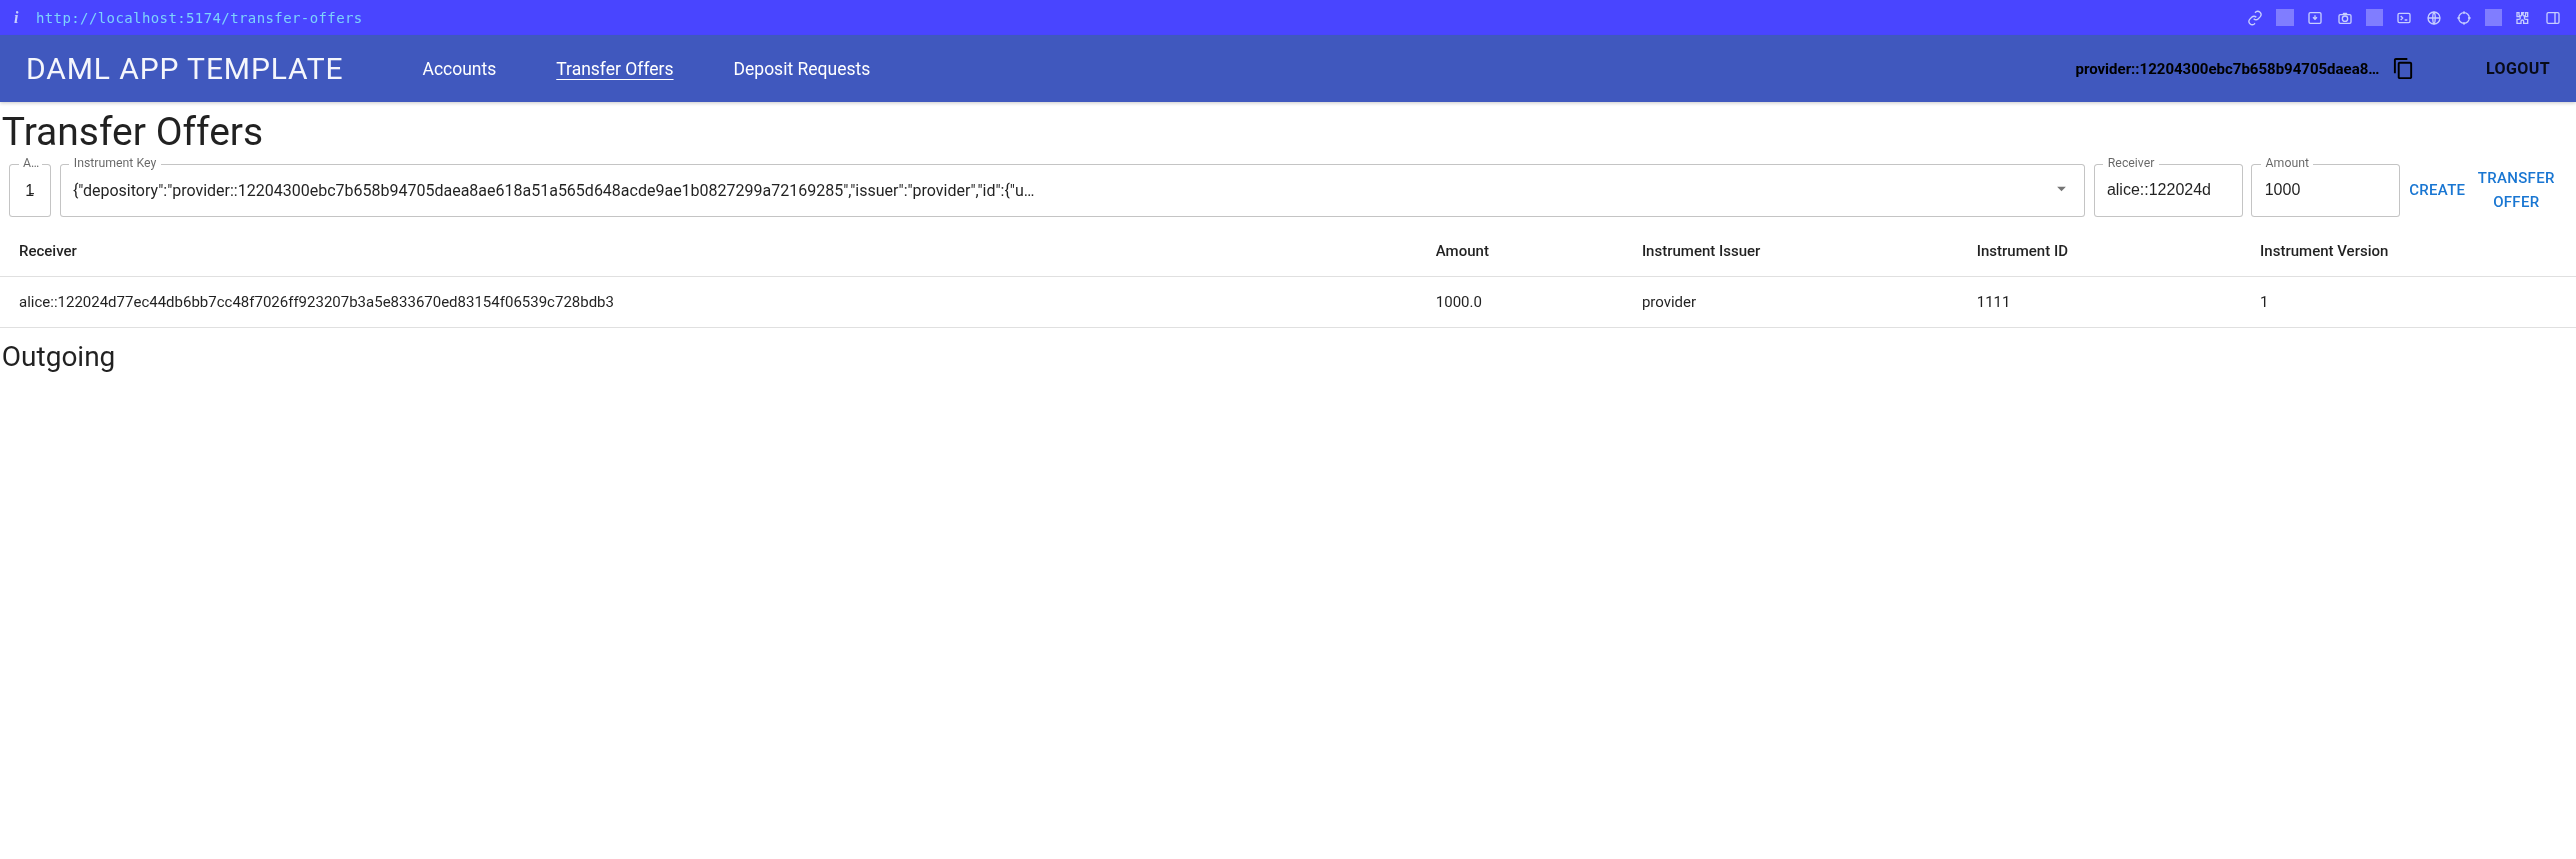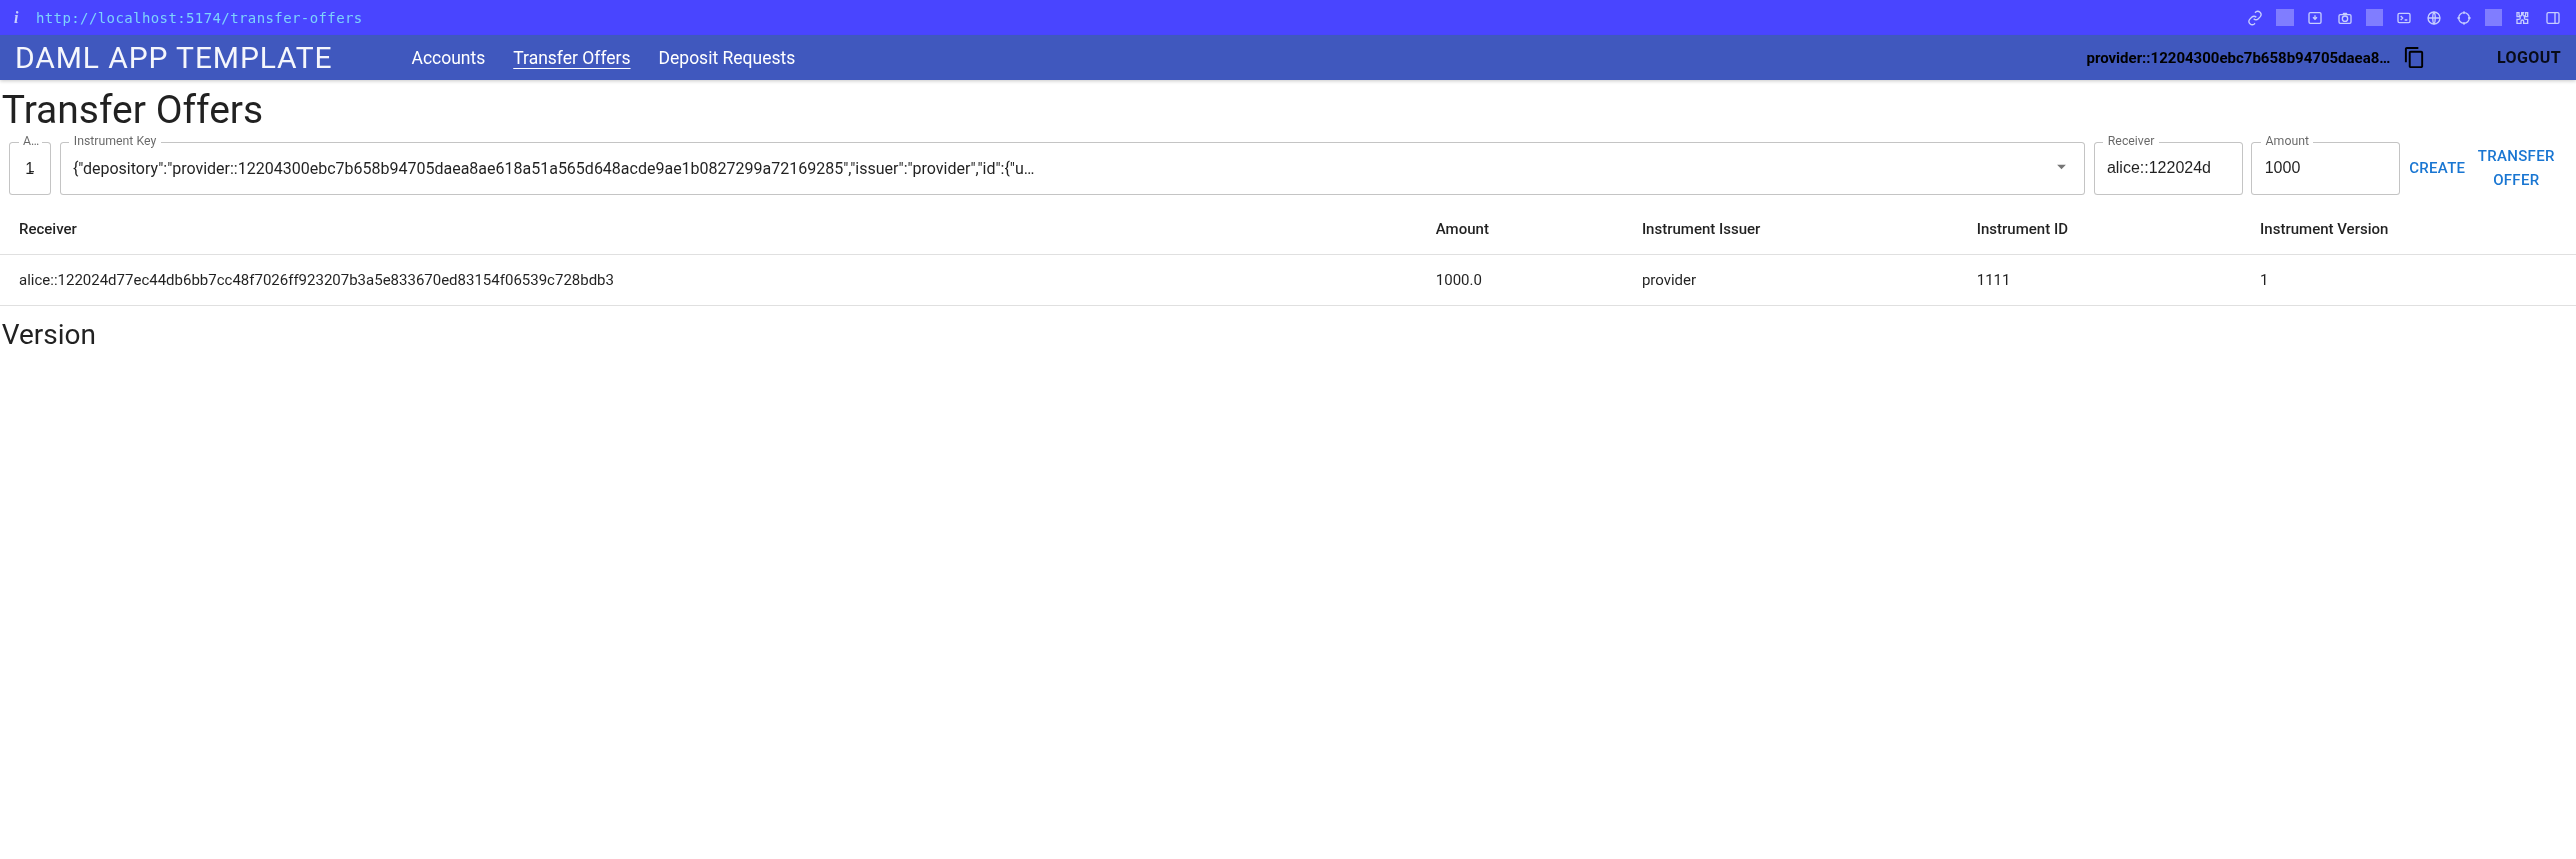--- a/index.html
+++ b/index.html
@@ -60,37 +60,37 @@
     .devbar svg {
       width: 16px;
       height: 16px;
       stroke: #c7ceff;
       fill: none;
       stroke-width: 2;
     }
     
     .appbar {
       background: #4058be;
-      height: 45px;
-      display: flex;
-      align-items: center;
-      padding: 0 15px;
+      height: 67px;
+      display: flex;
+      align-items: center;
+      padding: 0 26px;
       color: #ffffff;
       box-shadow: 0 1.8px 3.5px rgba(0,0,0,0.2);
     }
     .appbar .title {
       font-size: 30px;
       font-weight: 400;
       letter-spacing: 0.9px;
       color: rgba(255,255,255,0.95);
       margin-right: 79px;
     }
     .appbar .nav {
       display: flex;
-      gap: 28px;
+      gap: 60px;
     }
     .appbar .nav a {
       color: #ffffff;
       text-decoration: none;
       font-size: 17.5px;
       font-weight: 400;
     }
     .appbar .nav a.active {
       text-decoration: underline;
       text-underline-offset: 3.5px;
@@ -400,17 +400,17 @@
           <td>alice::122024d77ec44db6bb7cc48f7026ff923207b3a5e833670ed83154f06539c728bdb3</td>
           <td>1000.0</td>
           <td>provider</td>
           <td>1111</td>
           <td>1</td>
         </tr>
       </tbody>
     </table>
   </div>
 
-  <h2>Version</h2>
+  <h2>Outgoing</h2>
 
 
 </div>
 
 
 </body></html>

